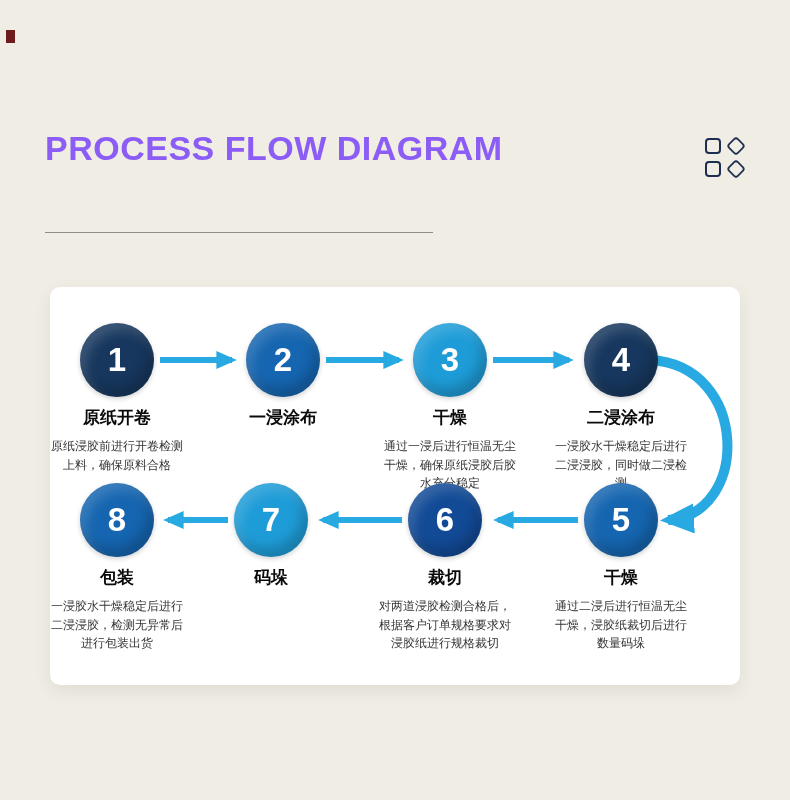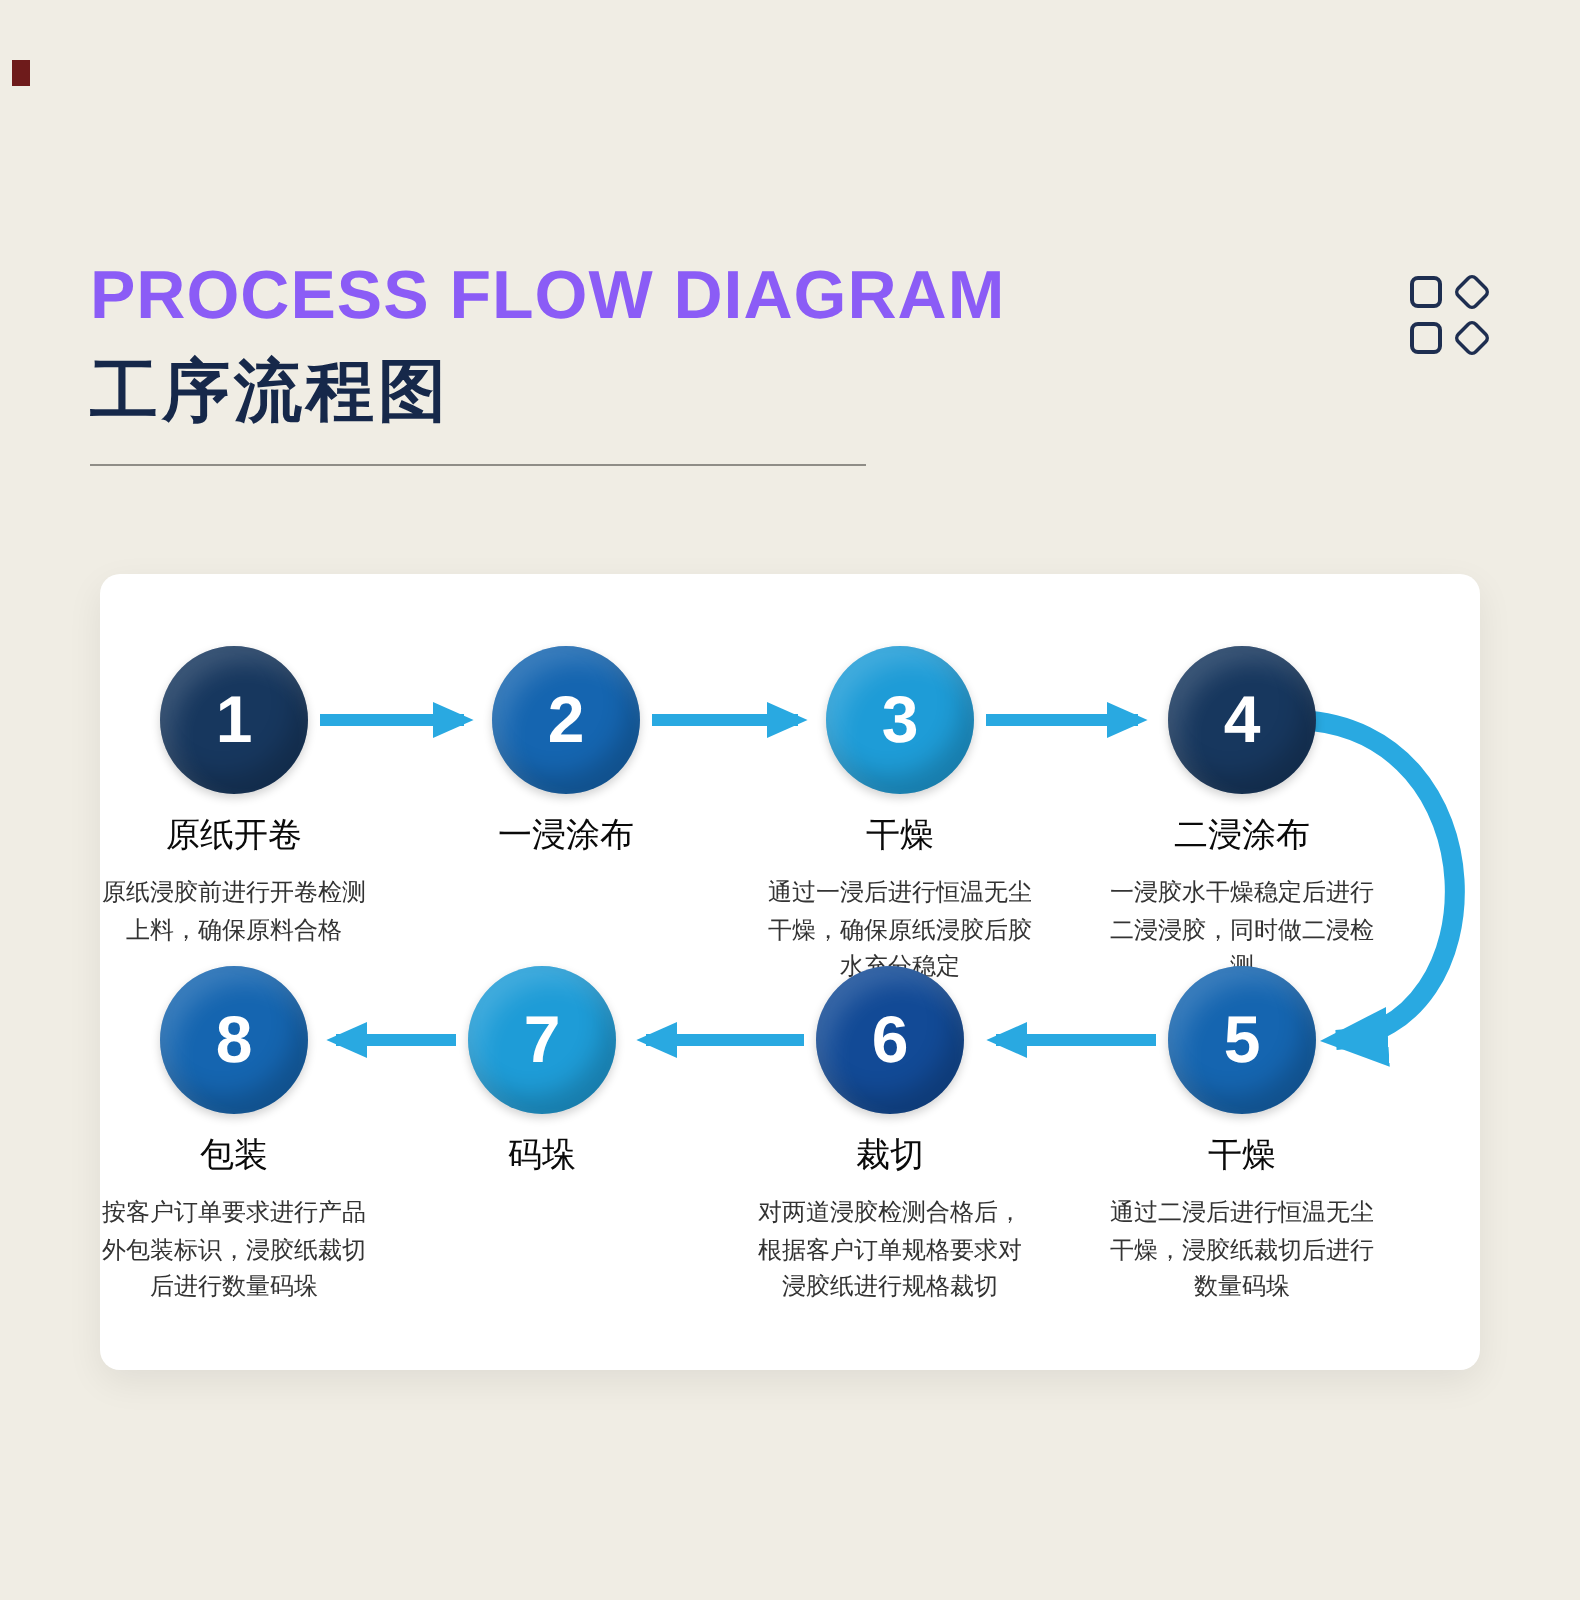--- a/index.html
+++ b/index.html
@@ -50,37 +50,36 @@
     display:flex; flex-direction:column; align-items:center;
   }
   .circle {
     width:74px; height:74px; border-radius:50%;
     display:flex; align-items:center; justify-content:center;
     box-shadow: inset 6px 8px 12px rgba(255,255,255,.16),
                 inset -6px -9px 12px rgba(0,0,0,.20),
                 0 2px 5px rgba(0,0,0,.18);
   }
   .num { color:#ffffff; font-size:33px; font-weight:700; }
-  .label { margin-top:9px; font-size:17px; font-weight:400; color:#0a0a0a; }
+  .label { margin-top:9px; font-size:17px; font-weight:700; color:#0a0a0a; }
   .desc {
     margin-top:8px; font-size:12px; color:#333333; line-height:1.55;
     width:134px; text-align:center;
   }
   
 </style>
 </head>
 <body>
 
 <div>
 
   <div class="corner-mark" style="background: rgb(110, 27, 27);"></div>
 
   <div class="header">
     <div class="title-en">PROCESS FLOW DIAGRAM</div>
-    <div class="title-cn">工序流程图</div>
   </div>
 
   <div class="divider"></div>
 
   <div class="grid-icon">
     <div class="sq tl"></div>
     <div class="sq tr"></div>
     <div class="sq bl"></div>
     <div class="sq br"></div>
   </div>
@@ -131,21 +130,21 @@
       </div>
       <div class="label">二浸涂布</div>
       <div class="desc">一浸胶水干燥稳定后进行二浸浸胶，同时做二浸检测</div>
     </div>
 
     <div class="step" style="left:-8px;  top:196px;">
       <div class="circle" style="background: rgb(21, 101, 176);">
         <span class="num">8</span>
       </div>
       <div class="label">包装</div>
-      <div class="desc">按客户订单要求进行产品外包装标识，浸胶纸裁切后进行数量码垛</div>
+      <div class="desc">一浸胶水干燥稳定后进行二浸浸胶，检测无异常后进行包装出货</div>
     </div>
 
     <div class="step" style="left:146px; top:196px;">
       <div class="circle" style="background: rgb(30, 156, 215);">
         <span class="num">7</span>
       </div>
       <div class="label">码垛</div>
     </div>
 
     <div class="step" style="left:320px; top:196px;">

